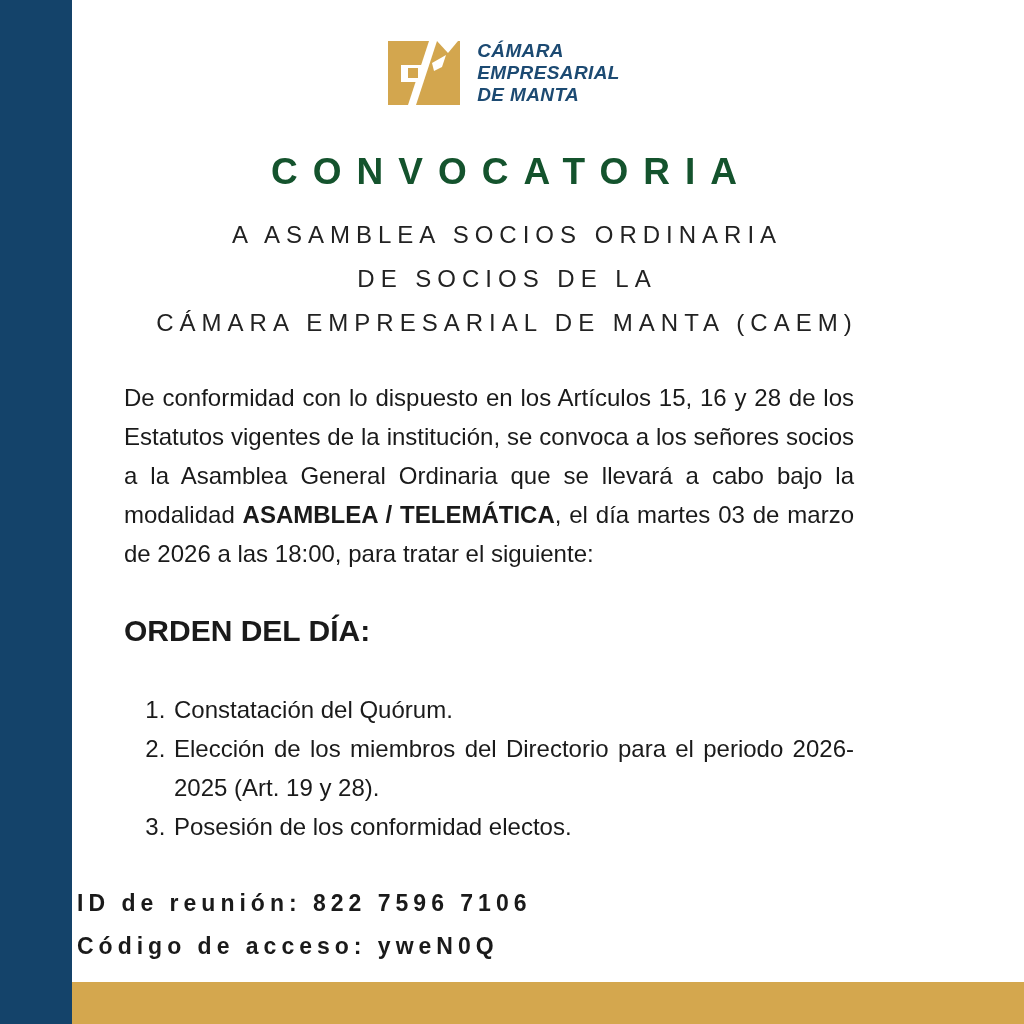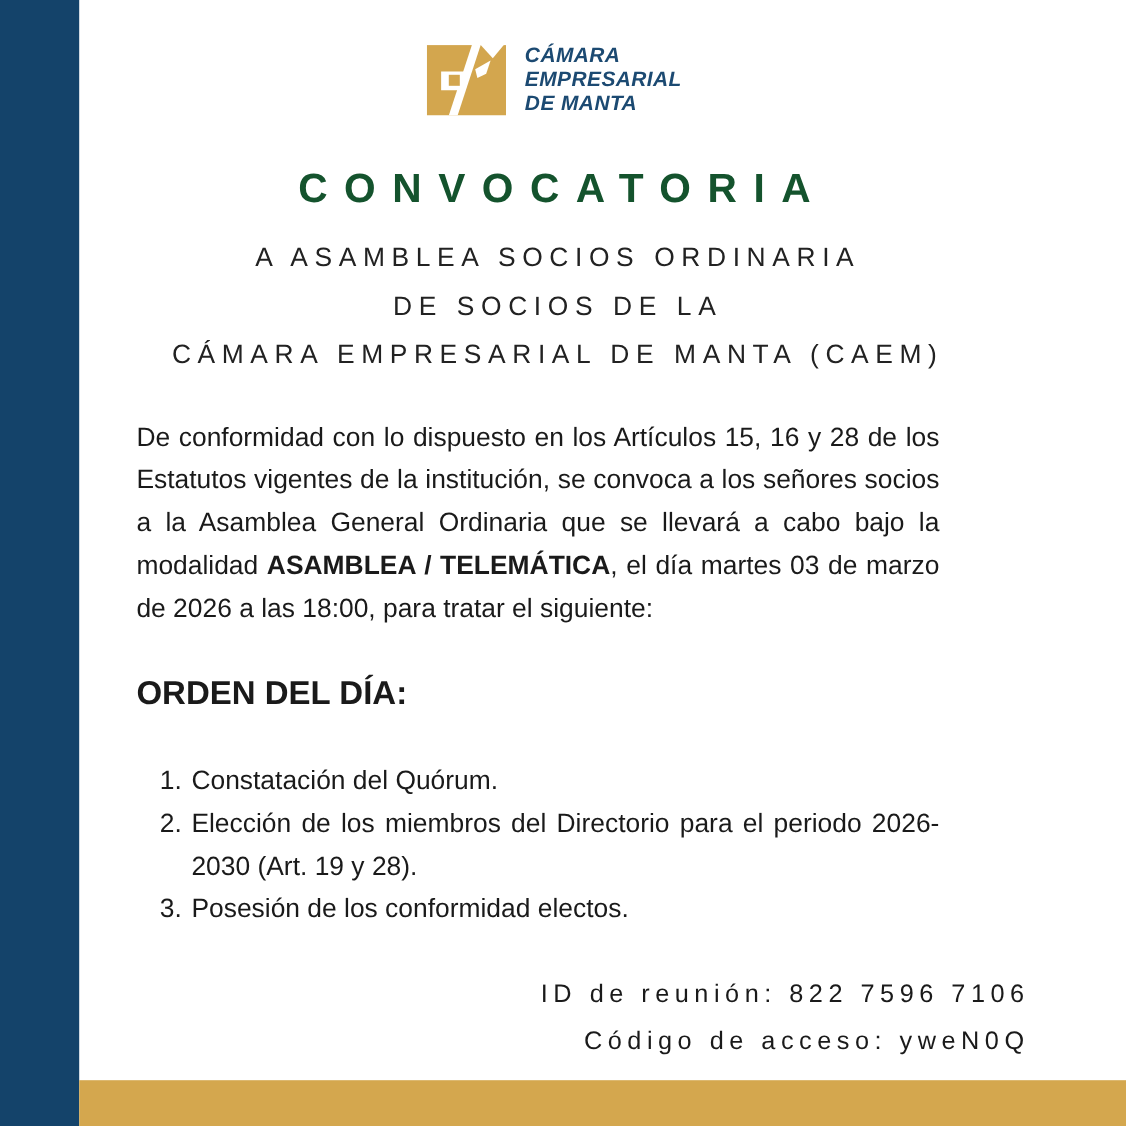--- a/index.html
+++ b/index.html
@@ -74,22 +74,22 @@
     margin: 40px 0 0 0;
     padding-left: 48px;
   }
   ol.agenda-list li {
     text-align: justify;
     padding-left: 2px;
   }
   
   .meeting-block {
     margin-top: 36px;
-    text-align: right;
-    font-size: 23px; font-weight: 400;
+    text-align: left;
+    font-size: 23px; font-weight: 700;
     letter-spacing: 5px; text-indent: 5px;
     line-height: 43px;
     color: #1a1a1a;
   }
 </style>
 </head>
 <body>
 
 <div class="left-bar"></div>
 <div class="bottom-bar"></div>
@@ -125,21 +125,21 @@
     <div>CÁMARA EMPRESARIAL DE MANTA (CAEM)</div>
   </div>
 
   <div class="main-text">
     <p class="intro-paragraph"><span>De conformidad con lo dispuesto en los Artículos 15, 16 y 28 de los Estatutos vigentes de la institución, se convoca a los señores socios a la Asamblea General Ordinaria que se llevará a cabo bajo la modalidad </span><strong>ASAMBLEA / TELEMÁTICA</strong><span>, el día martes 03 de marzo de 2026 a las 18:00, para tratar el siguiente:</span></p>
 
     <div class="agenda-heading">ORDEN DEL DÍA:</div>
 
     <ol class="agenda-list">
       <li>Constatación del Quórum.</li>
-      <li>Elección de los miembros del Directorio para el periodo 2026-2030 (Art. 19 y 28).</li>
+      <li>Elección de los miembros del Directorio para el periodo 2026-2025 (Art. 19 y 28).</li>
       <li>Posesión de los conformidad electos.</li>
     </ol>
   </div>
 
   <div class="meeting-block">
     <div>ID de reunión: 822 7596 7106</div>
     <div>Código de acceso: yweN0Q</div>
   </div>
 
 </div>

